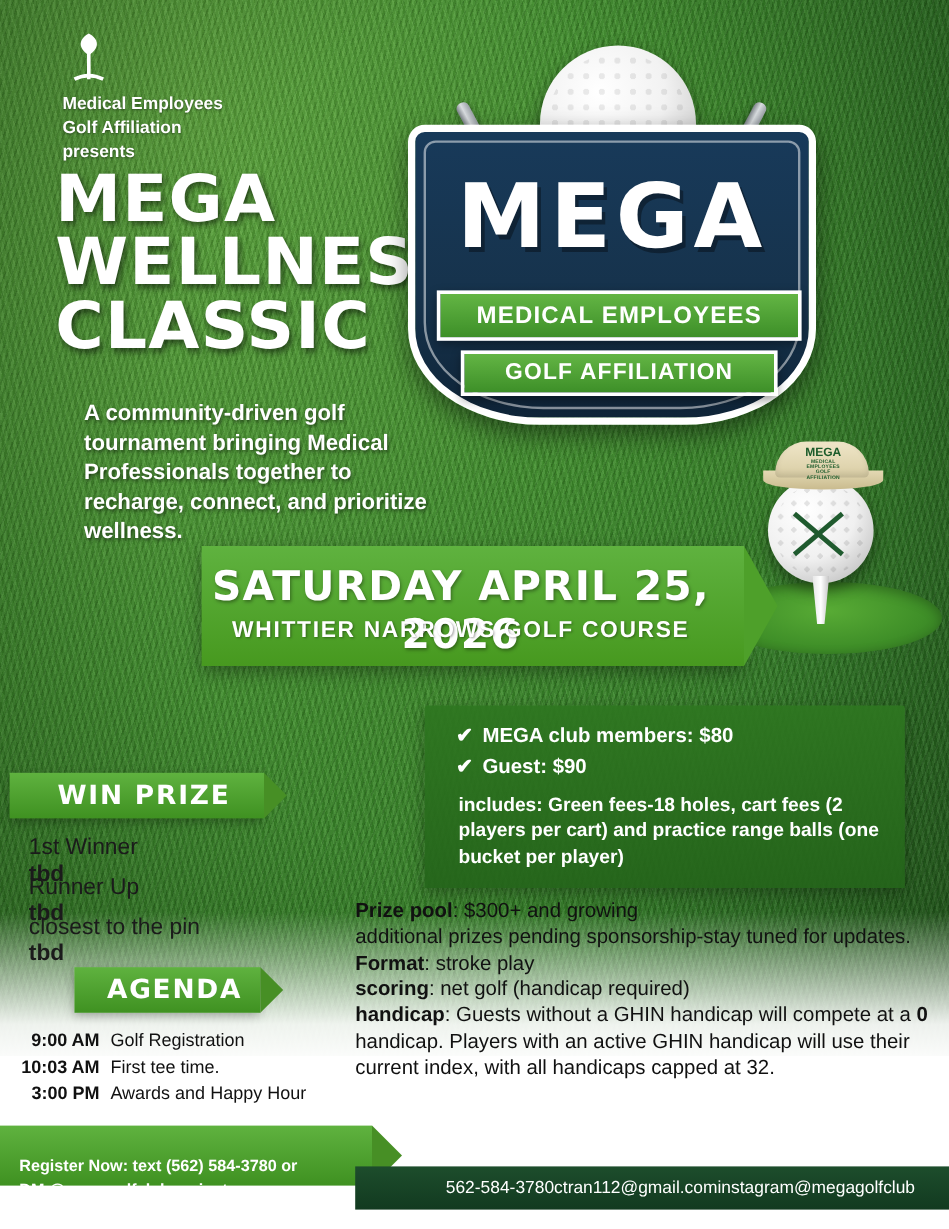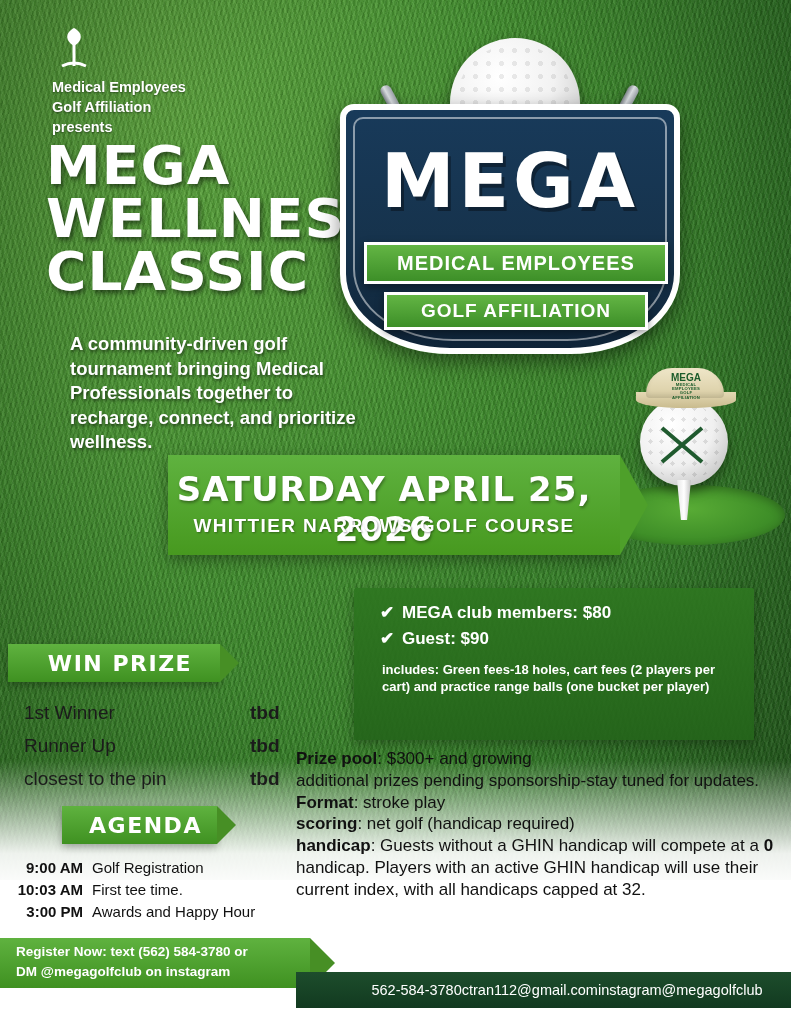--- a/index.html
+++ b/index.html
@@ -216,21 +216,21 @@
     background: linear-gradient(to bottom, rgba(46,118,32,.92), rgba(36,100,26,.92));
     border-radius:2px 2px 0 0;
     box-shadow:0 4px 12px rgba(0,0,0,.28);
   }
   .pricebox .row{
     color:#fff; font-weight:bold; font-size:17px; padding-left:48px;
     line-height:1.55;
   }
   .pricebox .row .tick{ position:absolute; margin-left:-22px; }
   .pricebox .inc{
-    color:#fff; font-weight:bold; font-size:13px; line-height:1.35;
+    color:#fff; font-weight:bold; font-size:16px; line-height:1.35;
     padding:8px 16px 0 28px;
   }
 
   
   .ribbonbar{
     position:absolute; height:38px;
     background: linear-gradient(to bottom,#5fb23f,#3f9121);
     display:flex; align-items:center; justify-content:center;
     color:#fff; font-weight:bold; letter-spacing:1.5px;
     font-family:"DejaVu Sans", sans-serif;
@@ -242,21 +242,21 @@
     border-top:19px solid transparent; border-bottom:19px solid transparent;
     border-left:19px solid #478f25;
   }
   #winprize{ left:8px; top:644px; width:212px; font-size:22px; }
   #agendabar{ left:62px; top:806px; width:155px; font-size:22px; }
 
   .prizetable{
     position:absolute; left:24px; top:696px; width:290px;
     color:#1b1b1b; font-size:19px;
   }
-  .prizetable .prow{ display:flex; height:33px; align-items:center; }
+  .prizetable .prow{ display:flex; height:33px; align-items:flex-start;flex-direction:column; }
   .prizetable .plabel{ flex:1; }
   .prizetable .pval{ width:64px; font-weight:bold; }
 
   .agenda{
     position:absolute; left:14px; top:856px; width:300px;
     font-size:15px; color:#111;
   }
   .agenda .arow{ display:flex; height:22px; align-items:center; }
   .agenda .atime{ width:78px; font-weight:bold; text-align:right; padding-right:9px; }
 
@@ -265,21 +265,21 @@
     position:absolute; left:296px; top:748px; width:480px;
     font-size:17px; color:#111; line-height:1.28;
   }
   .details b{ font-weight:bold; }
 
   
   .footerleft{
     position:absolute; left:0; top:938px; width:310px; height:50px;
     background: linear-gradient(to bottom,#5fb23f,#3f9121);
     color:#fff; font-weight:bold; font-size:13.5px; line-height:1.45;
-    padding:4px 14px 0 16px;
+    padding:24px 14px 0 16px;
   }
   .footerleft::after{
     content:""; position:absolute; right:-25px; top:0;
     border-top:25px solid transparent; border-bottom:25px solid transparent;
     border-left:25px solid #478f25;
   }
   .footerbar{
     position:absolute; left:296px; top:972px; width:542px; height:36px;
     background: linear-gradient(to bottom,#1d4d2c,#123a20);
     color:#fff; font-size:14.5px;

